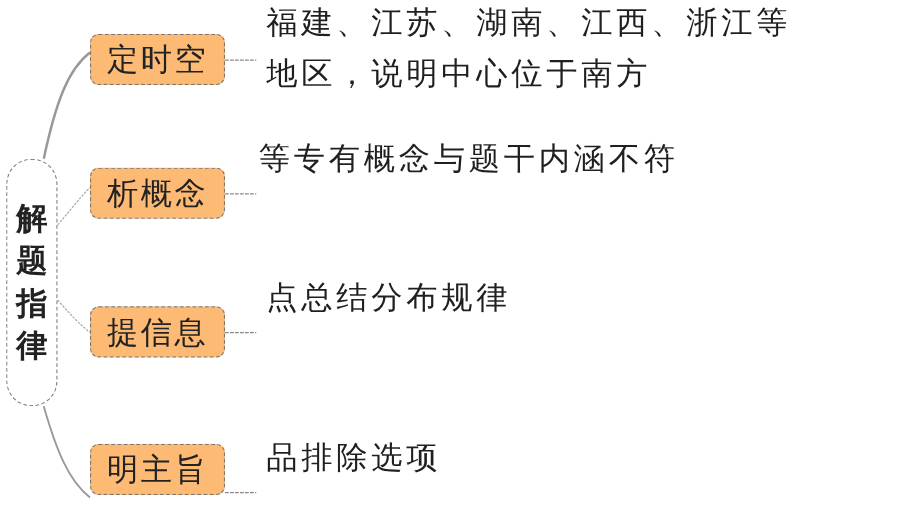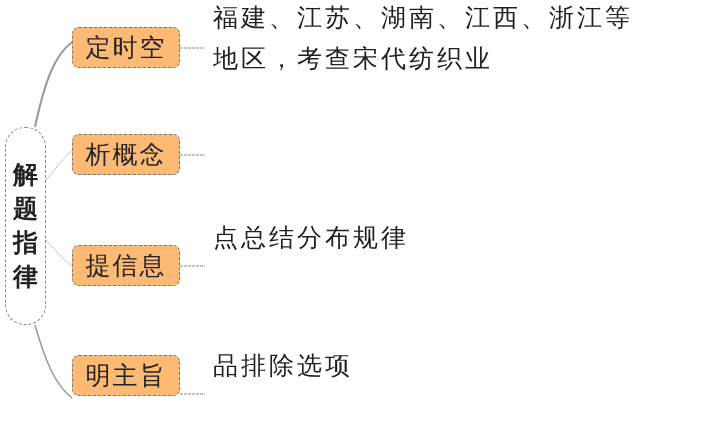--- a/index.html
+++ b/index.html
@@ -40,25 +40,26 @@
 <div class="root">
   <span>解</span>
   <span>题</span>
   <span>指</span>
   <span>律</span>
 </div>
 
 <div class="node" style="top:27px">定时空</div>
 <div class="desc" style="top:-3px">
   <div>福建、江苏、湖南、江西、浙江等</div>
-  <div>地区，考查宋代纺织业</div>
+  <div>地区，说明中心位于南方</div>
 </div>
 
 <div class="node" style="top:134px">析概念</div>
 <div class="desc" style="top:106px; left:207px">
+  <div> 等专有概念与题干内涵不符</div>
 </div>
 
 <div class="node" style="top:245px">提信息</div>
 <div class="desc" style="top:217px">
   <div>点总结分布规律</div>
 </div>
 
 <div class="node" style="top:355px">明主旨</div>
 <div class="desc" style="top:345px">
   <div>品排除选项</div>

